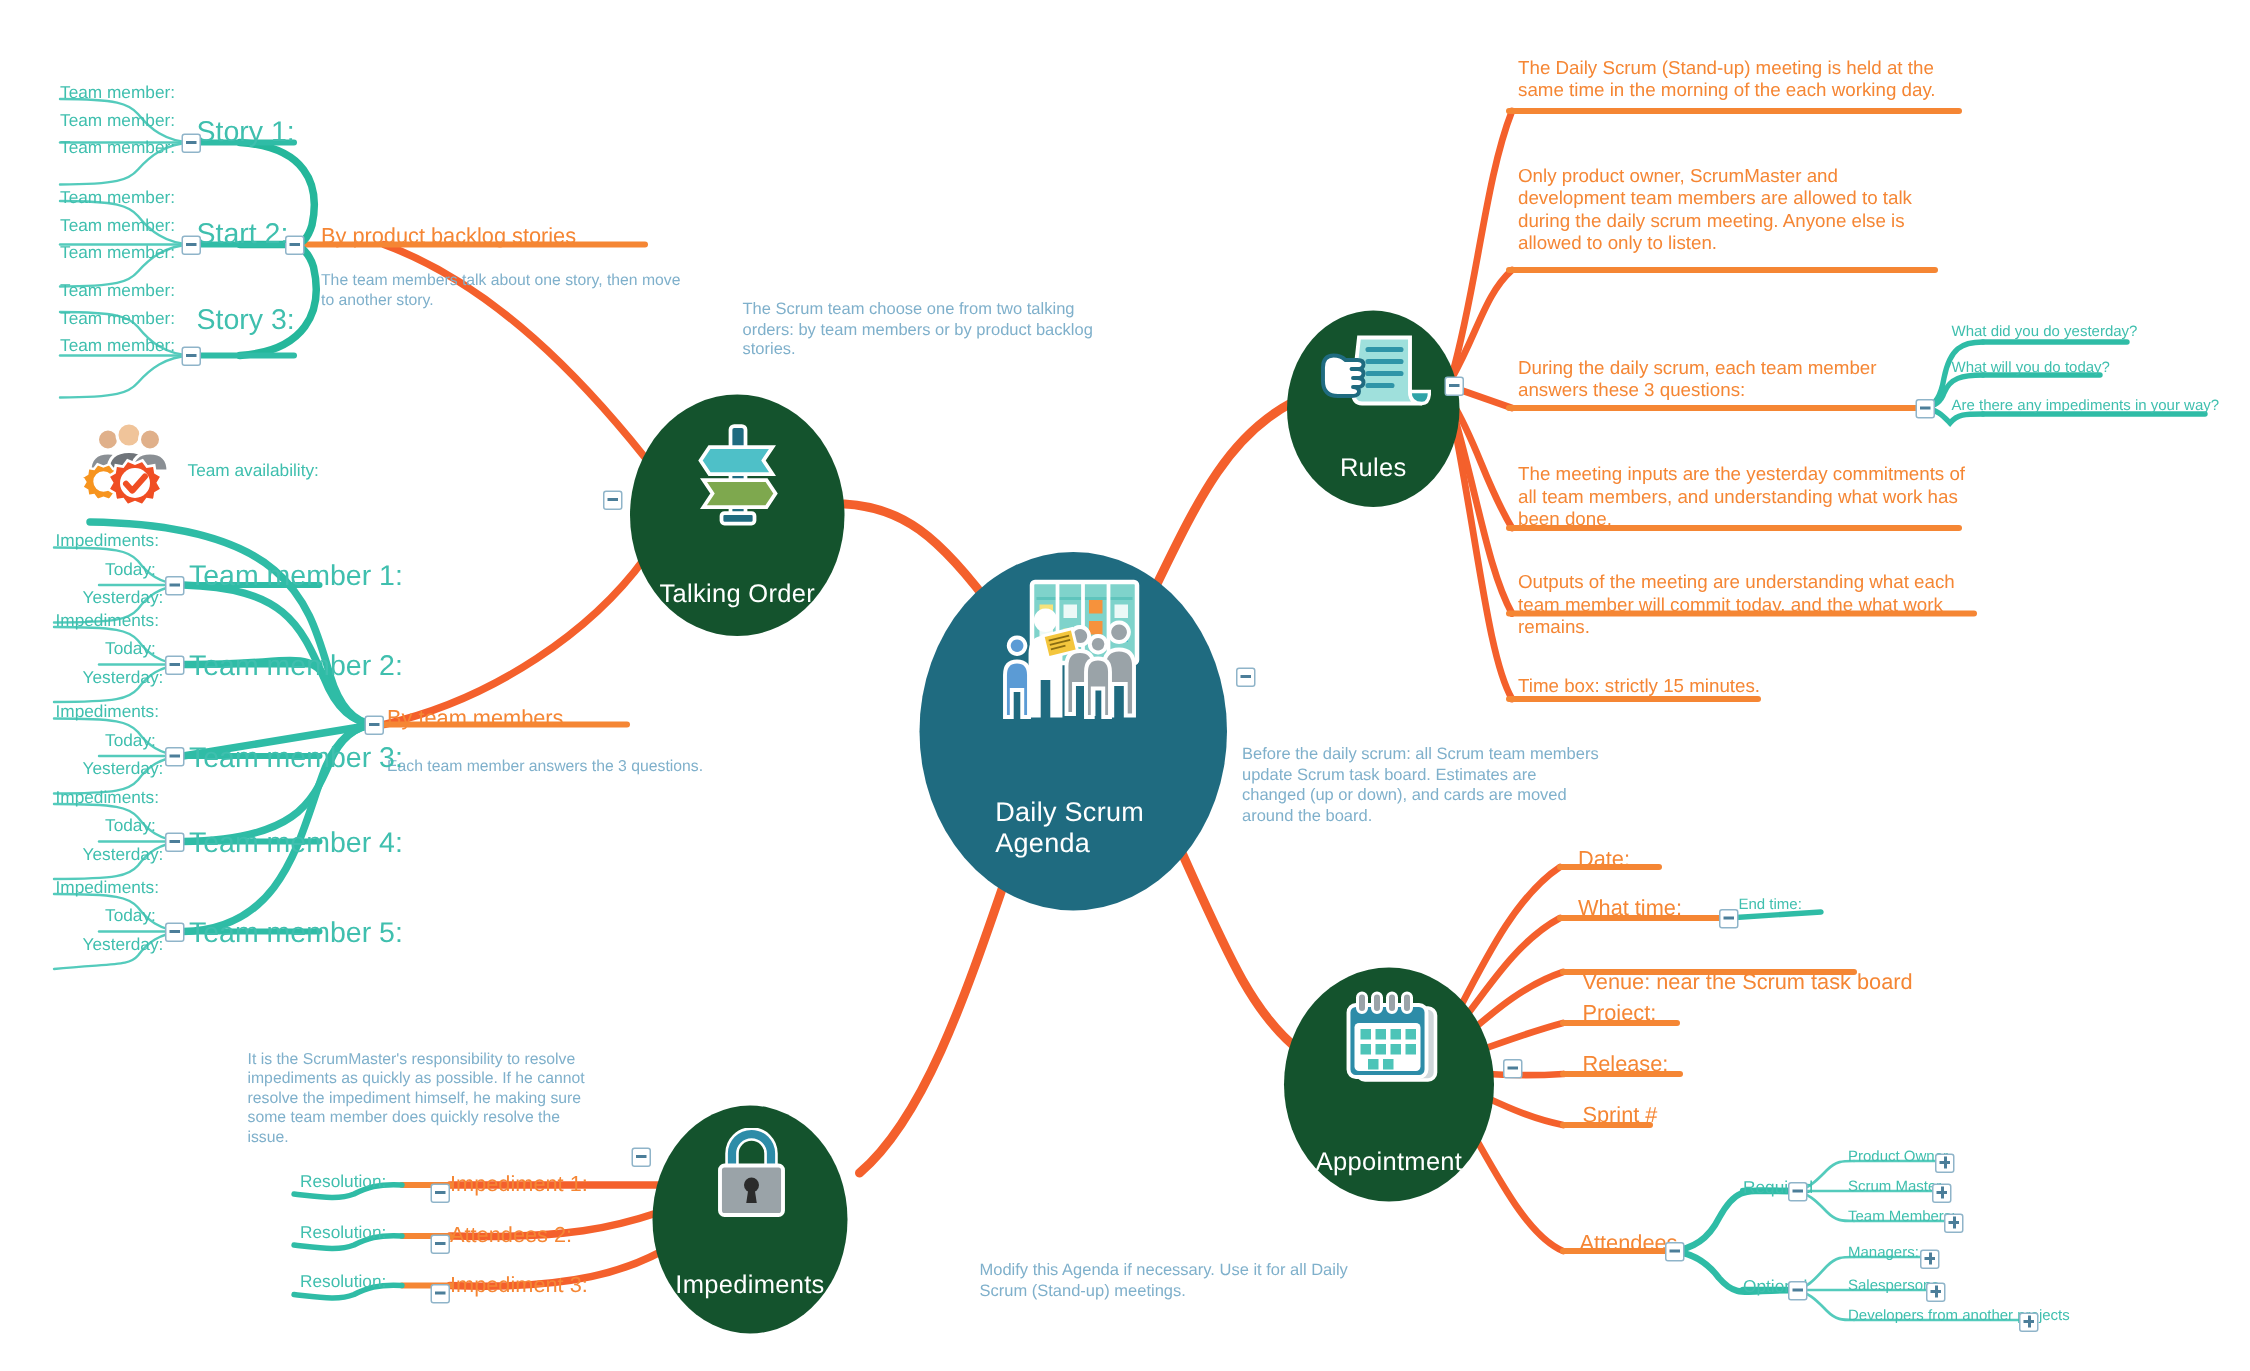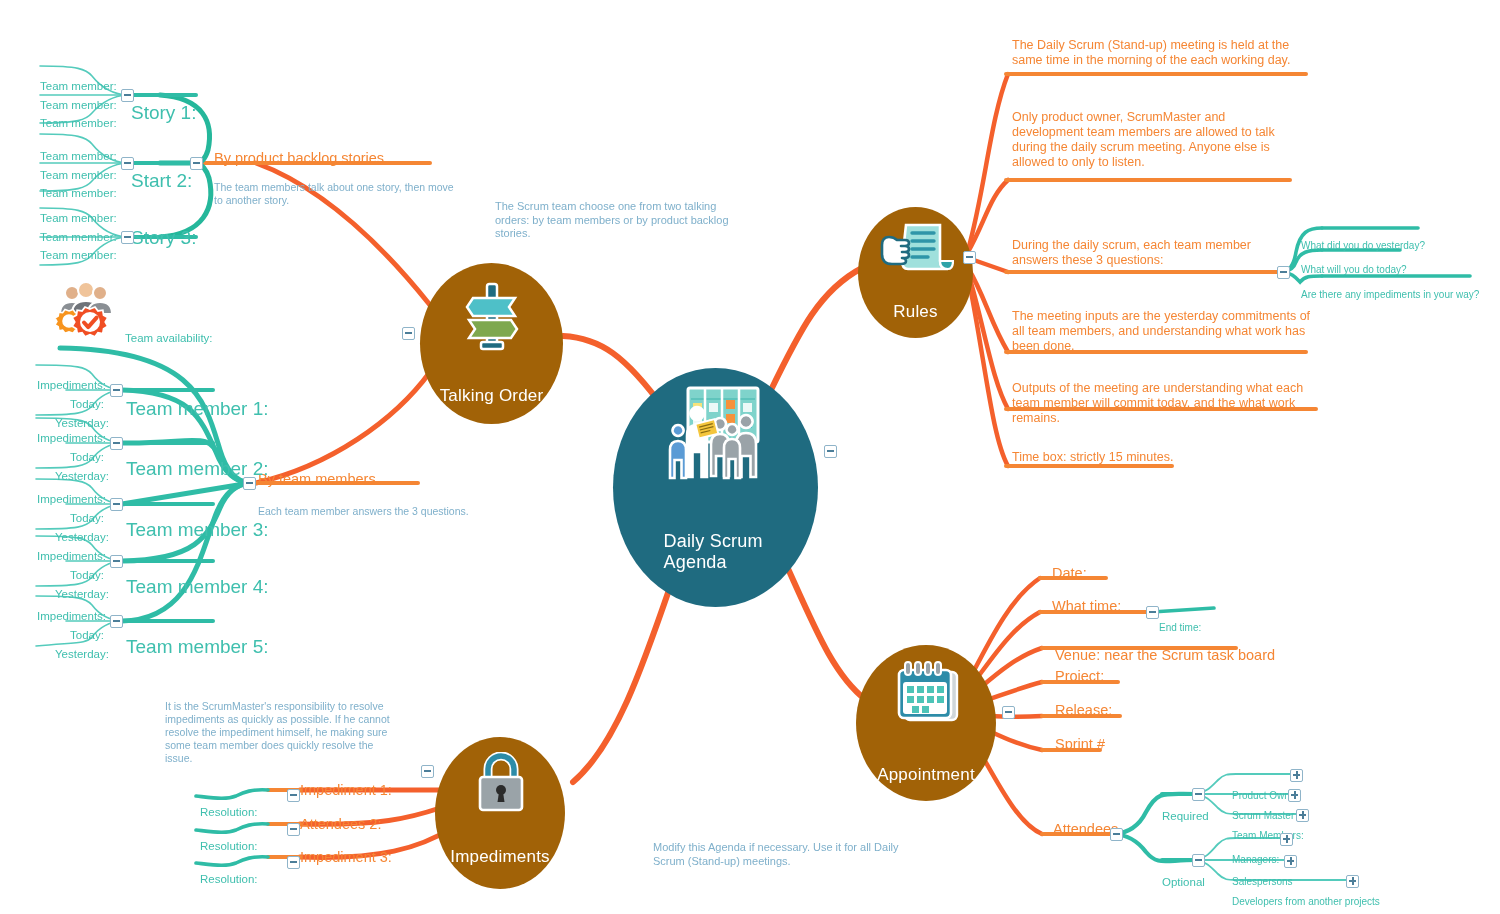--- a/index.html
+++ b/index.html
@@ -7,26 +7,26 @@
        font-family:"Liberation Sans","DejaVu Sans",sans-serif;}
   #stage{position:relative;width:1500px;height:914px;background:#fff;}
   #wires{position:absolute;left:0;top:0;width:1500px;height:914px;}
 
   
   .bigcircle{position:absolute;border-radius:50%;display:flex;flex-direction:column;
              align-items:center;justify-content:flex-end;color:#fff;}
   .bigcircle .cap{font-size:17px;letter-spacing:.2px;}
   .root{background:#1F6B80;}
   .root .cap{font-size:18px;line-height:21px;text-align:left;width:110px;padding-left:6px;}
-  .branch{background:#a16207;}
+  .branch{background:#14532d;}
 
   
   .lbl{position:absolute;white-space:nowrap;}
   .l-orange{color:#F58634;}
-  .l-teal{color:#3FBFAE;margin-top:24px;}
+  .l-teal{color:#3FBFAE;}
   .l1{font-size:14.5px;}
   .l2{font-size:19px;}
   .l3{font-size:11.5px;}
   .l4{font-size:10px;}
   .note{position:absolute;color:#7FB0CB;font-size:10.5px;line-height:13px;}
   .note.big{font-size:11px;line-height:13.5px;}
   .mtxt{position:absolute;color:#F58634;font-size:12.5px;line-height:15px;}
 
   
   .chip{position:absolute;width:13px;height:13px;background:#fff;
@@ -416,15 +416,16 @@
   <div class="lbl l-teal l3" style="left:200px;top:782px;">Resolution:</div>
 
   <div class="lbl l-orange l1" style="left:300px;top:816px;">Attendees 2:</div>
   <div class="chip" style="left:287px;top:823px;"></div>
   <div class="lbl l-teal l3" style="left:200px;top:816px;">Resolution:</div>
 
   <div class="lbl l-orange l1" style="left:300px;top:849px;">Impediment 3:</div>
   <div class="chip" style="left:287px;top:856px;"></div>
   <div class="lbl l-teal l3" style="left:200px;top:849px;">Resolution:</div>
 
+  <div class="note big" style="left:828px;top:497px;width:240px;">Before the daily scrum: all Scrum team members update Scrum task board. Estimates are changed (up or down), and cards are moved around the board.</div>
   <div class="note big" style="left:653px;top:841px;width:250px;">Modify this Agenda if necessary. Use it for all Daily Scrum (Stand-up) meetings.</div>
 
 </div>
 
 </body></html>

